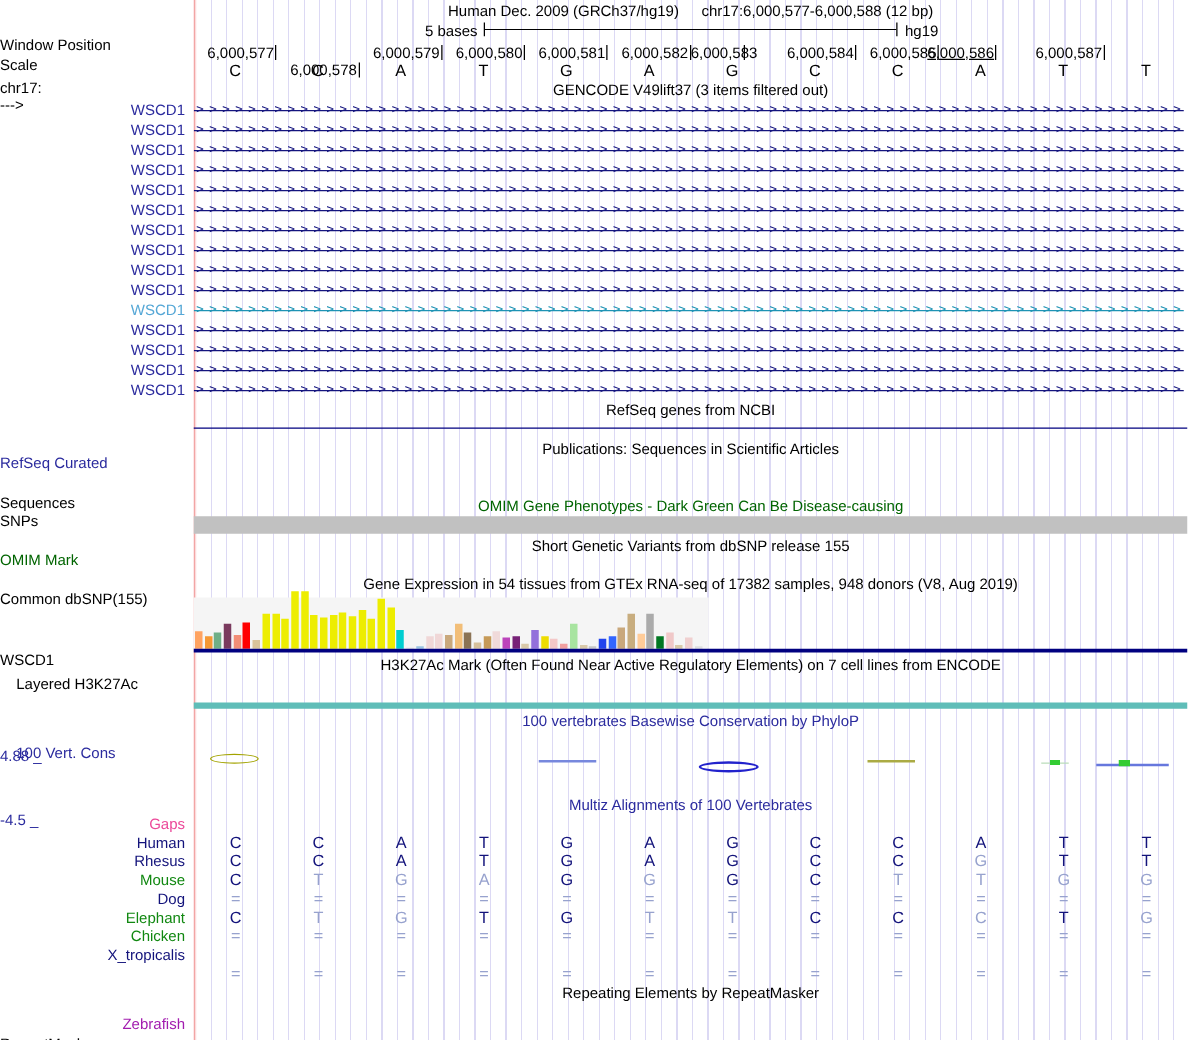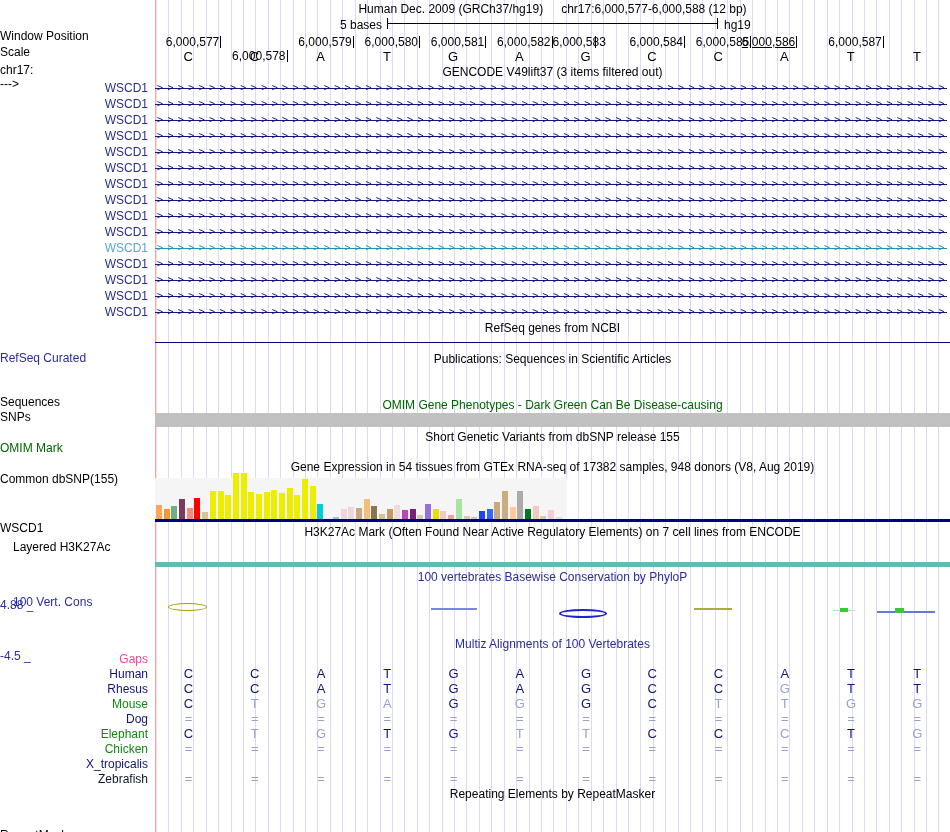--- a/index.html
+++ b/index.html
@@ -190,21 +190,21 @@
         <div class="arrows">&gt;&gt;&gt;&gt;&gt;&gt;&gt;&gt;&gt;&gt;&gt;&gt;&gt;&gt;&gt;&gt;&gt;&gt;&gt;&gt;&gt;&gt;&gt;&gt;&gt;&gt;&gt;&gt;&gt;&gt;&gt;&gt;&gt;&gt;&gt;&gt;&gt;&gt;&gt;&gt;&gt;&gt;&gt;&gt;&gt;&gt;&gt;&gt;&gt;&gt;&gt;&gt;&gt;&gt;&gt;&gt;&gt;&gt;&gt;&gt;&gt;&gt;&gt;&gt;&gt;&gt;&gt;&gt;&gt;&gt;&gt;&gt;&gt;&gt;&gt;&gt;</div>
       </div>
       <div class="gene-lbl" style="top: 304px;">WSCD1</div>
       <div class="gene-row" style="top: 304px;">
         <div class="shaft"></div>
         <div class="arrows">&gt;&gt;&gt;&gt;&gt;&gt;&gt;&gt;&gt;&gt;&gt;&gt;&gt;&gt;&gt;&gt;&gt;&gt;&gt;&gt;&gt;&gt;&gt;&gt;&gt;&gt;&gt;&gt;&gt;&gt;&gt;&gt;&gt;&gt;&gt;&gt;&gt;&gt;&gt;&gt;&gt;&gt;&gt;&gt;&gt;&gt;&gt;&gt;&gt;&gt;&gt;&gt;&gt;&gt;&gt;&gt;&gt;&gt;&gt;&gt;&gt;&gt;&gt;&gt;&gt;&gt;&gt;&gt;&gt;&gt;&gt;&gt;&gt;&gt;&gt;&gt;</div>
       </div>
     </div>
 
   <div class="title" style="top:322px">RefSeq genes from NCBI</div>
-  <div class="lbl navy" style="top:324px">RefSeq Curated</div>
+  <div class="lbl navy" style="top:336px">RefSeq Curated</div>
   <div class="hline-navy" style="top:342px"></div>
 
   <div class="title" style="top:353px">Publications: Sequences in Scientific Articles</div>
   <div class="lbl" style="top:368px">Sequences</div>
   <div class="lbl" style="top:383px">SNPs</div>
 
   <div class="title green" style="top:399px">OMIM Gene Phenotypes - Dark Green Can Be Disease-causing</div>
   <div class="lbl green" style="top:414px">OMIM Mark</div>
   <div class="omim-bar"></div>
 
@@ -365,21 +365,21 @@
       <div class="mz-cell light" style="left: 353.75px; top: 742px;">=</div>
       <div class="mz-cell light" style="left: 420px; top: 742px;">=</div>
       <div class="mz-cell light" style="left: 486.25px; top: 742px;">=</div>
       <div class="mz-cell light" style="left: 552.5px; top: 742px;">=</div>
       <div class="mz-cell light" style="left: 618.75px; top: 742px;">=</div>
       <div class="mz-cell light" style="left: 685px; top: 742px;">=</div>
       <div class="mz-cell light" style="left: 751.25px; top: 742px;">=</div>
       <div class="mz-cell light" style="left: 817.5px; top: 742px;">=</div>
       <div class="mz-cell light" style="left: 883.75px; top: 742px;">=</div>
       <div class="mz-lbl" style="top: 757px; color: rgb(19, 19, 123);">X_tropicalis</div>
-      <div class="mz-lbl" style="top: 772px; color: #0f172a;">Zebrafish</div>
+      <div class="mz-lbl" style="top: 812px; color: #a21caf;">Zebrafish</div>
       <div class="mz-cell light" style="left: 155px; top: 772px;">=</div>
       <div class="mz-cell light" style="left: 221.25px; top: 772px;">=</div>
       <div class="mz-cell light" style="left: 287.5px; top: 772px;">=</div>
       <div class="mz-cell light" style="left: 353.75px; top: 772px;">=</div>
       <div class="mz-cell light" style="left: 420px; top: 772px;">=</div>
       <div class="mz-cell light" style="left: 486.25px; top: 772px;">=</div>
       <div class="mz-cell light" style="left: 552.5px; top: 772px;">=</div>
       <div class="mz-cell light" style="left: 618.75px; top: 772px;">=</div>
       <div class="mz-cell light" style="left: 685px; top: 772px;">=</div>
       <div class="mz-cell light" style="left: 751.25px; top: 772px;">=</div>

